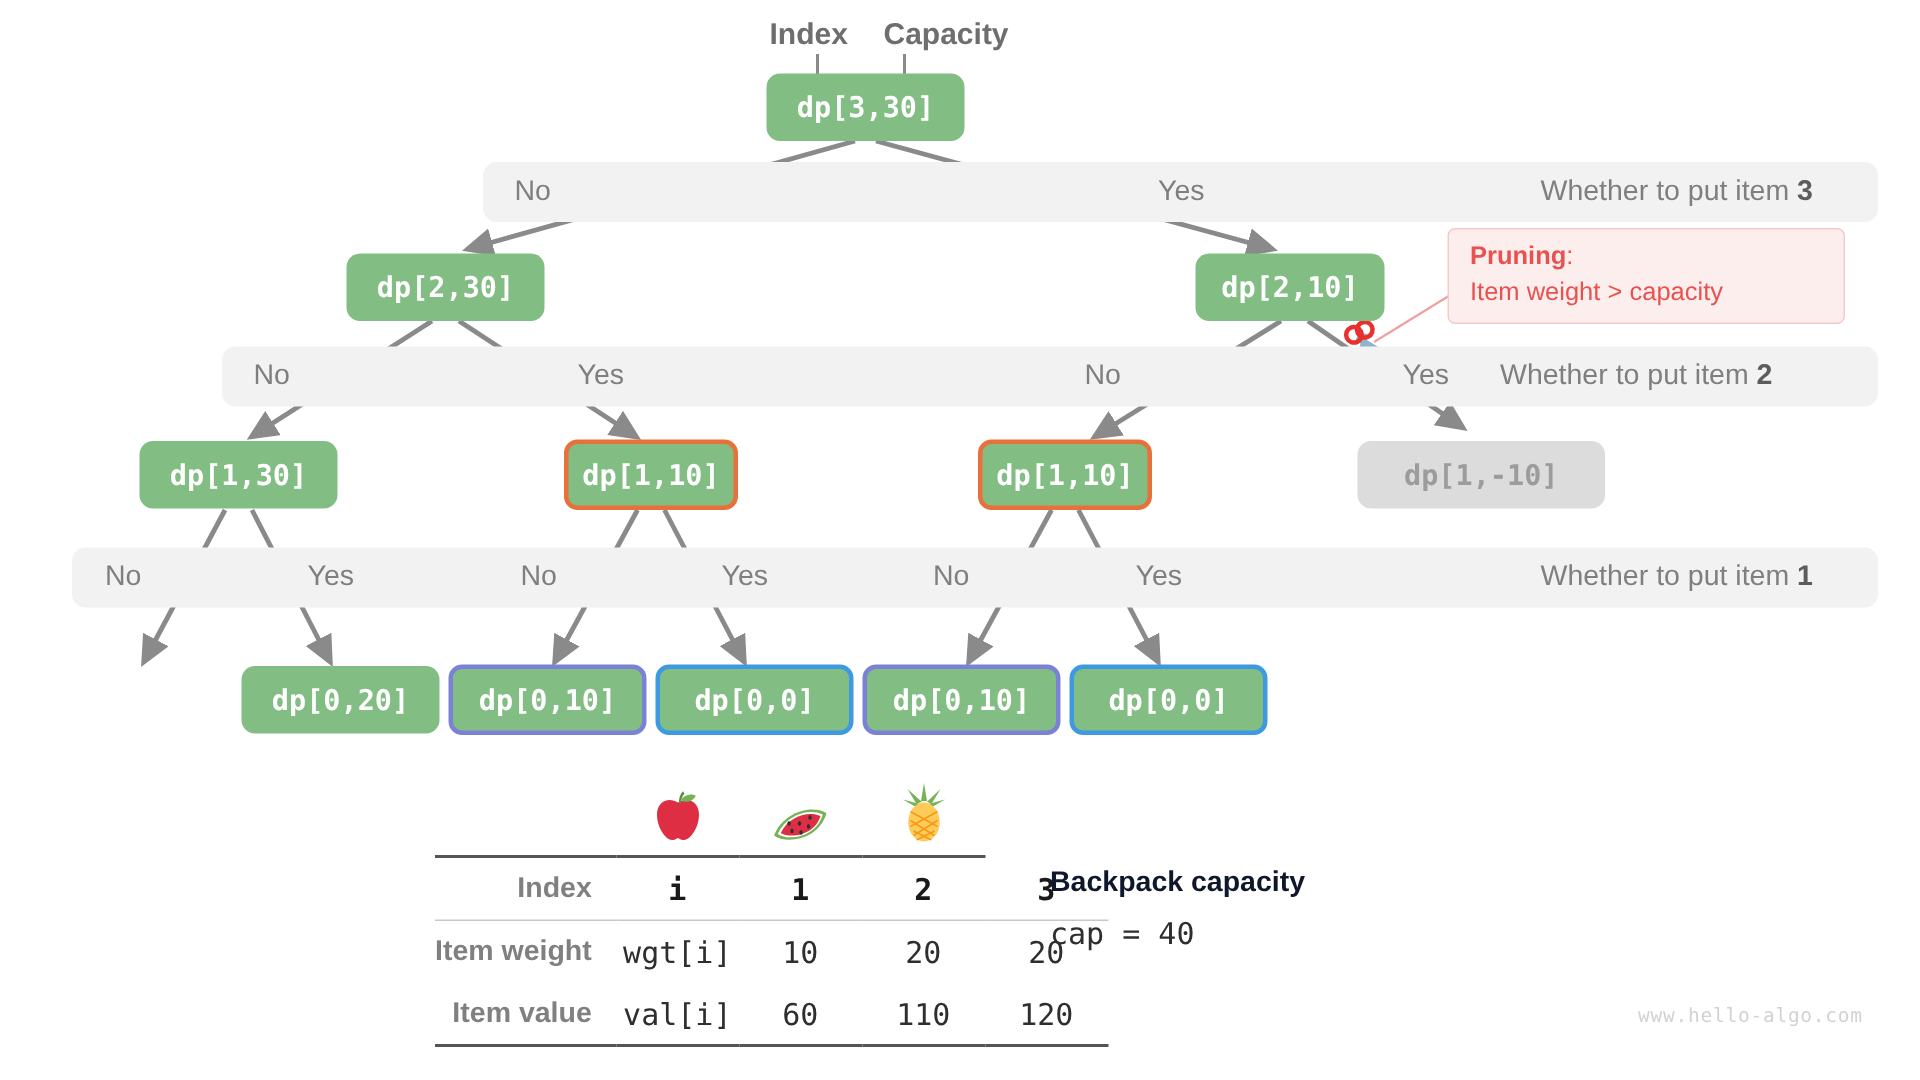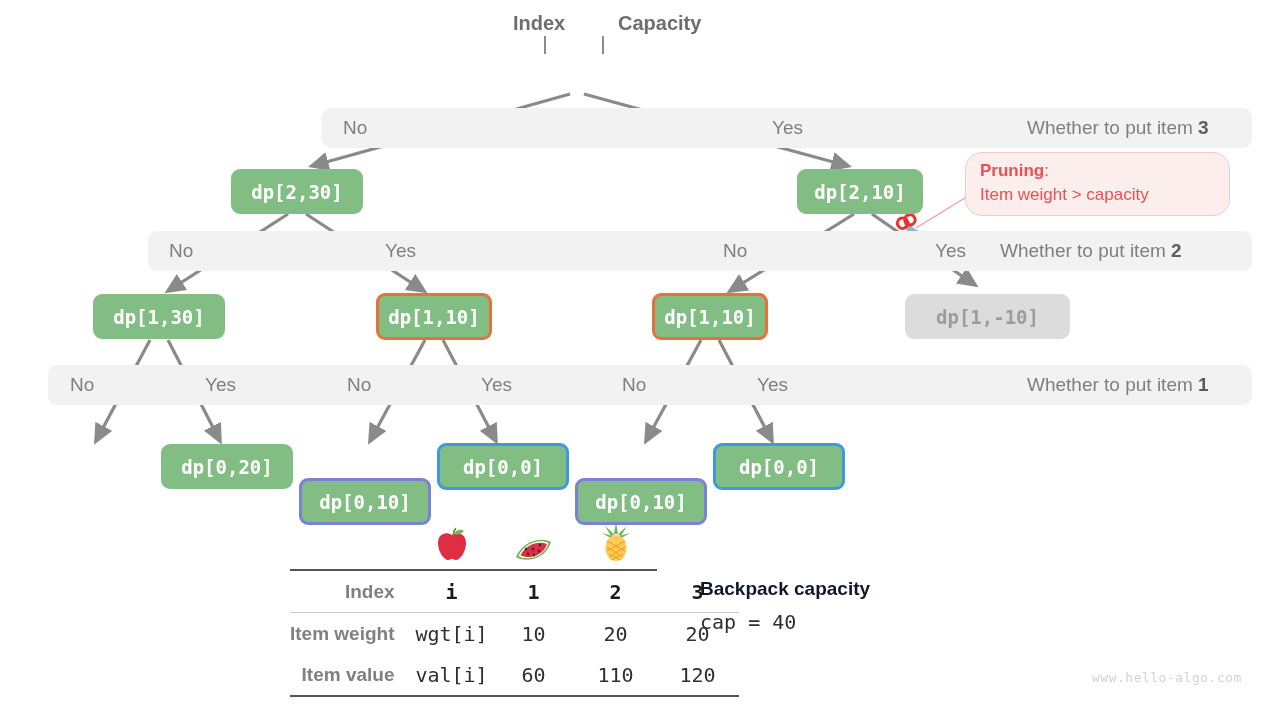--- a/index.html
+++ b/index.html
@@ -39,41 +39,41 @@
     color:#ffffff;
     font-family:"DejaVu Sans Mono","Liberation Mono",monospace;
     font-size:19px;
     font-weight:bold;
     display:flex;align-items:center;justify-content:center;
     letter-spacing:0px;
     box-sizing:border-box;
     white-space:nowrap;
   }
   .node.orange{border:3px solid #e8703a;}
-  .node.purple{border:3px solid #7b82d6;margin-top:35px;}
+  .node.purple{border:3px solid #7b82d6;}
   .node.blue{border:3px solid #3d9ae0;}
   .node.grey{background:#dcdcdc;color:#9c9c9c;}
 
   
   .hdr{
     position:absolute;
     font-size:20px;
     font-weight:bold;
     color:#6e6e6e;
     white-space:nowrap;
   }
 
   
   #pruning{
     position:absolute;
     left:965px;top:152px;
     width:265px;
     background:#fdeeee;
     border:1px solid #f6c9c9;
-    border-radius:17px;
+    border-radius:5px;
     padding:8px 14px 10px 14px;
     box-sizing:border-box;
   }
   #pruning .p1{font-size:17px;color:#e8514f;margin-bottom:4px;}
   #pruning .p1 b{font-weight:bold;}
   #pruning .p2{font-size:17px;color:#e8514f;}
 
   
   #tbl{position:absolute;left:290px;top:520px;}
   table{border-collapse:collapse;}
@@ -146,21 +146,21 @@
 
     <g transform="translate(913,236) rotate(-25)">
       <line x1="-13" y1="10" x2="2" y2="-12" stroke="#8fb4cc" stroke-width="4" stroke-linecap="round"></line>
       <line x1="13" y1="10" x2="-2" y2="-12" stroke="#8fb4cc" stroke-width="4" stroke-linecap="round"></line>
       <circle cx="4" cy="-16" r="5.2" fill="none" stroke="#e8302f" stroke-width="3"></circle>
       <circle cx="-4" cy="-16" r="5.2" fill="none" stroke="#e8302f" stroke-width="3"></circle>
     </g>
   </svg>
 
   <div class="hdr" style="left:513px;top:12px;">Index</div>
-  <div class="hdr" style="left:618px;top:12px;">Capacity</div>
+  <div class="hdr" style="left:589px;top:12px;">Capacity</div>
   <svg style="position:absolute;left:505px;top:34px;width:180px;height:22px;">
     <line x1="40" y1="2" x2="40" y2="20" stroke="#8a8a8a" stroke-width="2"></line>
     <line x1="98" y1="2" x2="98" y2="20" stroke="#8a8a8a" stroke-width="2"></line>
   </svg>
 
   <div class="labelbar" style="left:322px;top:108px;width:930px;"></div>
   <div class="lbl" style="left:343px;top:108px;">No</div>
   <div class="lbl" style="left:772px;top:108px;">Yes</div>
   <div class="lbl right" style="left:1027px;top:108px;"><span>Whether to put item </span><b>3</b></div>
 
@@ -173,20 +173,21 @@
 
   <div class="labelbar" style="left:48px;top:365px;width:1204px;"></div>
   <div class="lbl" style="left:70px;top:365px;">No</div>
   <div class="lbl" style="left:205px;top:365px;">Yes</div>
   <div class="lbl" style="left:347px;top:365px;">No</div>
   <div class="lbl" style="left:481px;top:365px;">Yes</div>
   <div class="lbl" style="left:622px;top:365px;">No</div>
   <div class="lbl" style="left:757px;top:365px;">Yes</div>
   <div class="lbl right" style="left:1027px;top:365px;"><span>Whether to put item </span><b>1</b></div>
 
+  <div class="node" style="left:511px;top:49px;width:132px;height:45px;">dp[3,30]</div>
 
   <div class="node" style="left:231px;top:169px;width:132px;height:45px;">dp[2,30]</div>
   <div class="node" style="left:797px;top:169px;width:126px;height:45px;">dp[2,10]</div>
 
   <div class="node" style="left:93px;top:294px;width:132px;height:45px;">dp[1,30]</div>
   <div class="node orange" style="left:376px;top:293px;width:116px;height:47px;">dp[1,10]</div>
   <div class="node orange" style="left:652px;top:293px;width:116px;height:47px;">dp[1,10]</div>
   <div class="node grey" style="left:905px;top:294px;width:165px;height:45px;">dp[1,-10]</div>
 
   <div class="node" style="left:161px;top:444px;width:132px;height:45px;">dp[0,20]</div>

